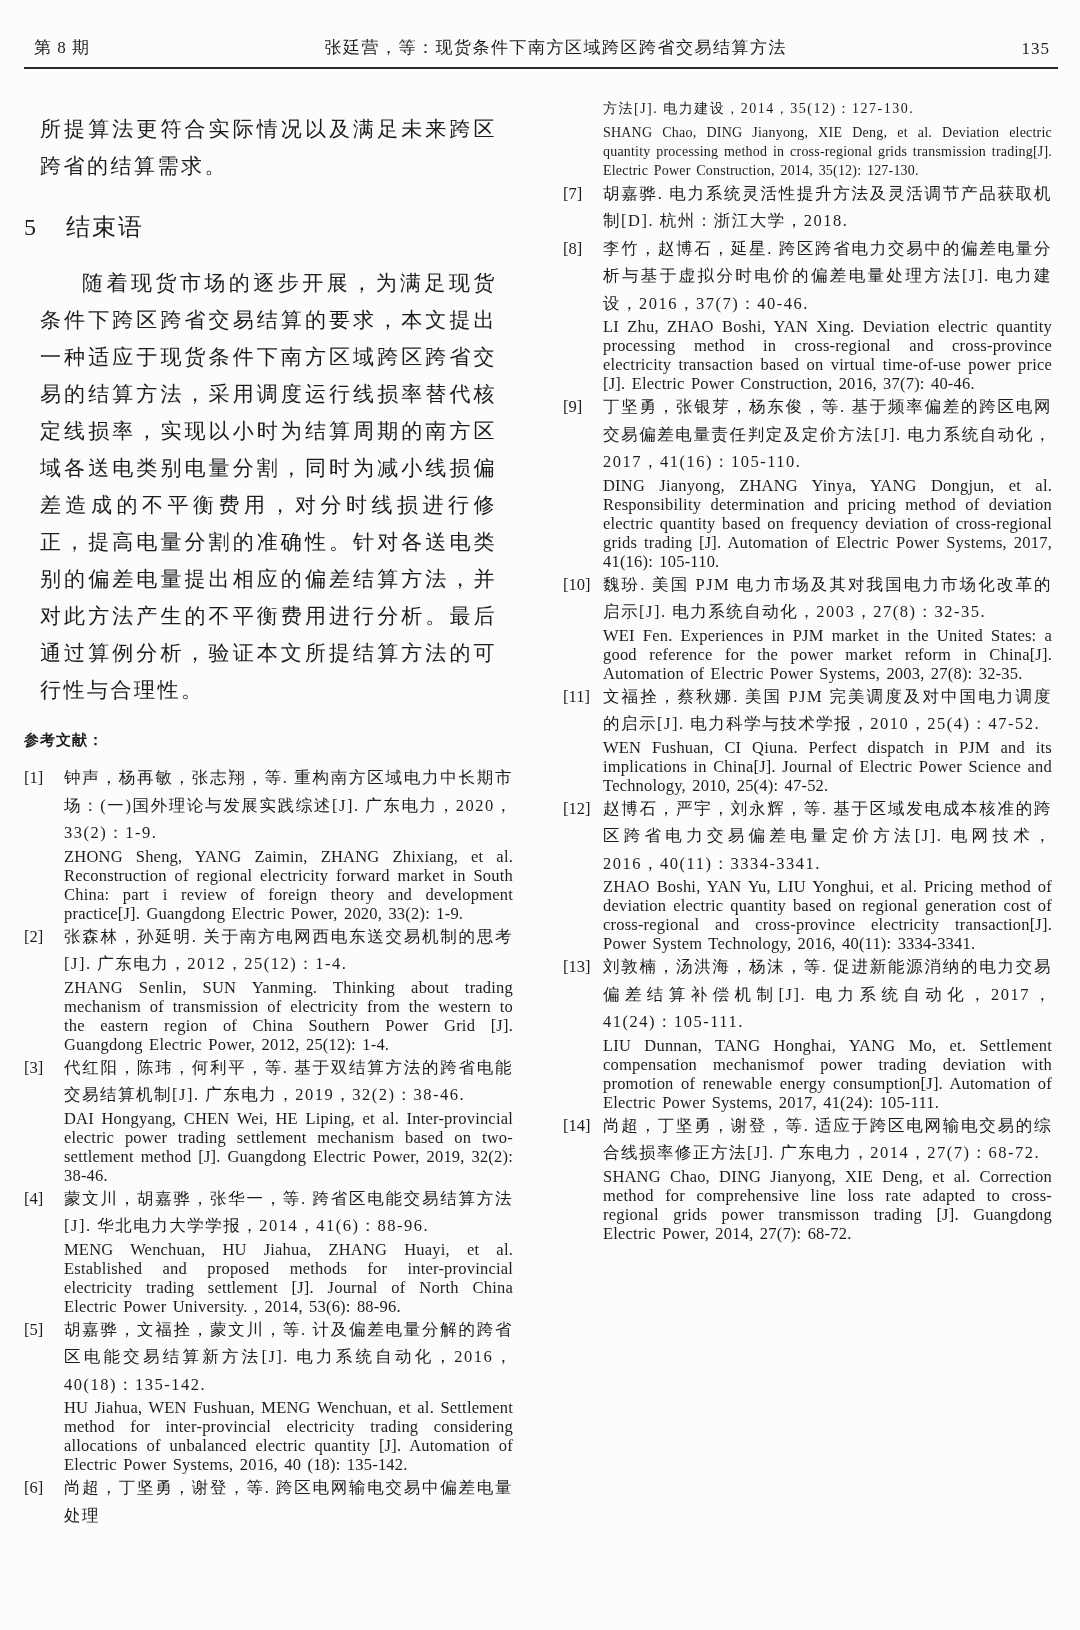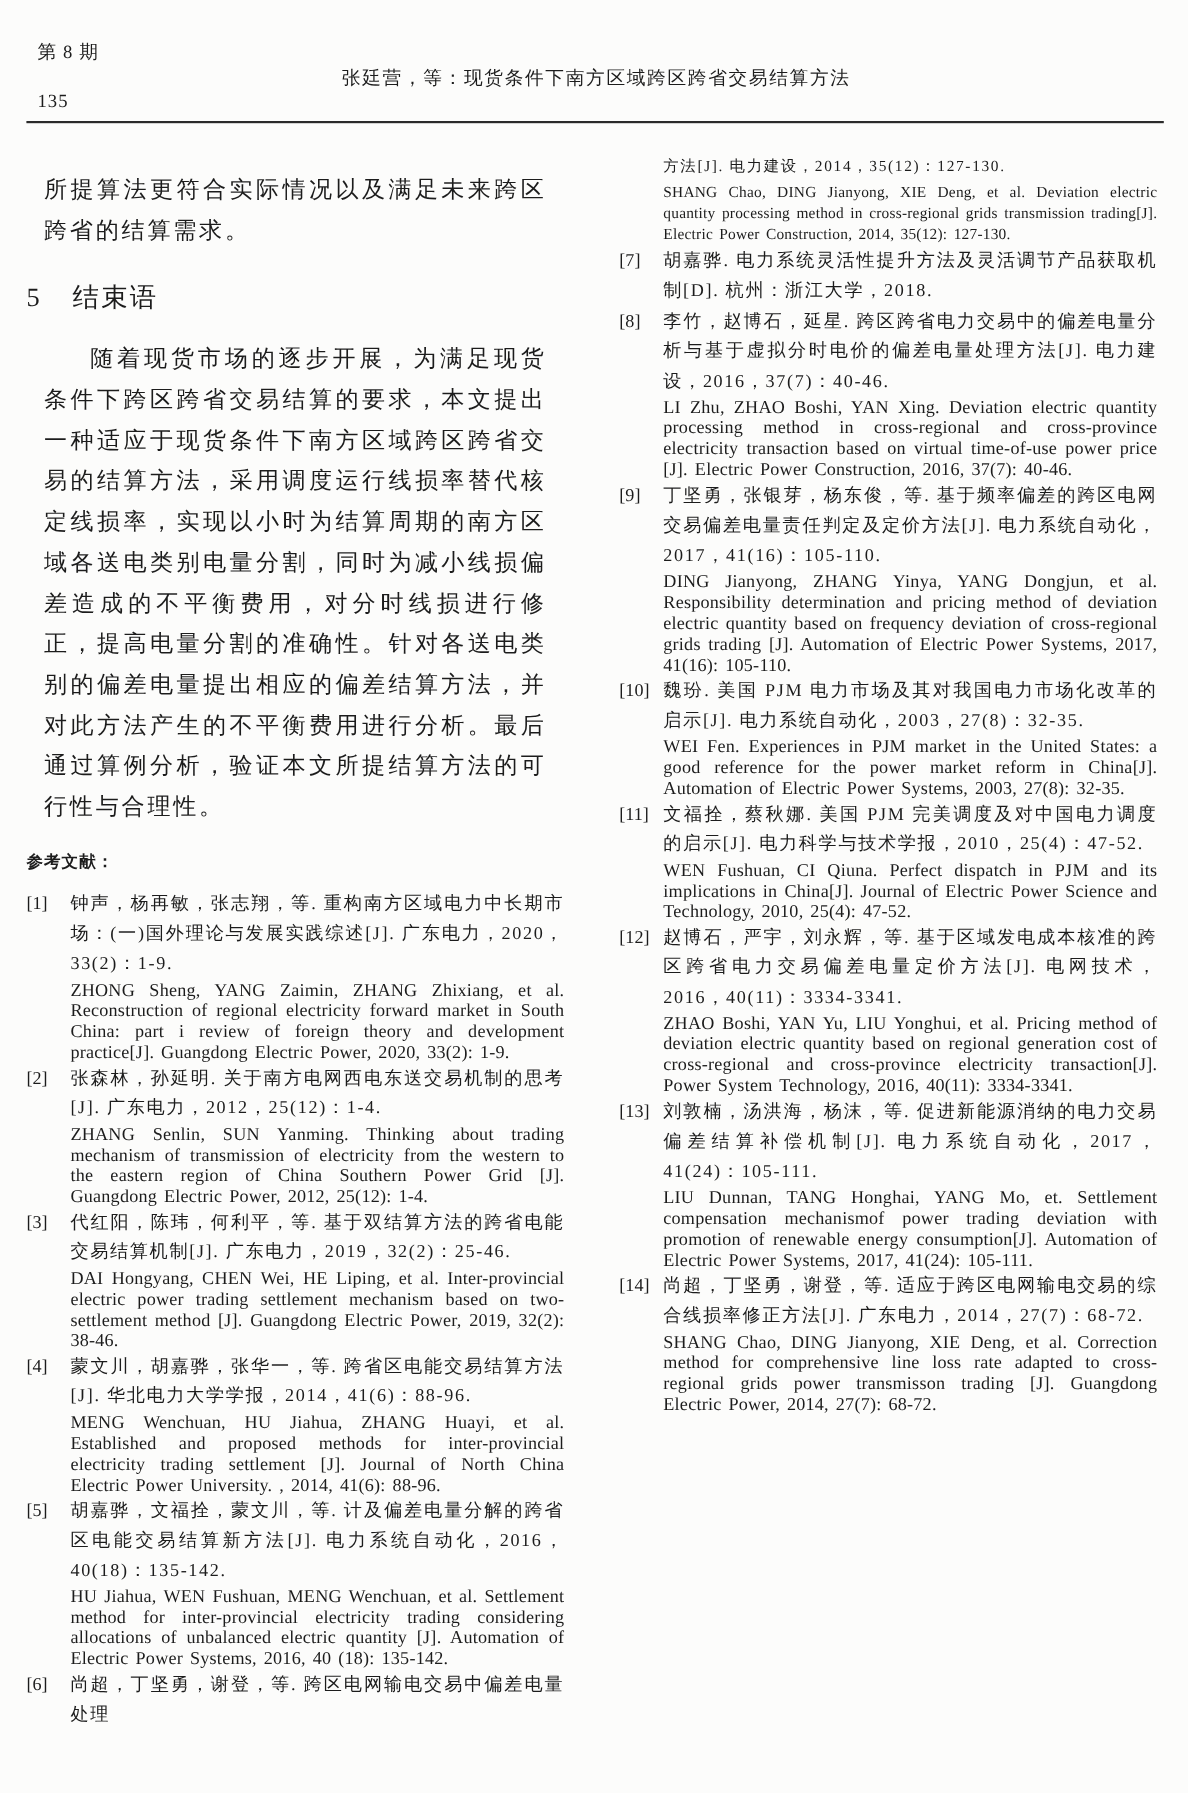--- a/index.html
+++ b/index.html
@@ -13,25 +13,25 @@
     height: 1630px;
     background: #fcfcfb;
     color: #1c1c1c;
     font-family: "Liberation Serif", "DejaVu Serif", serif;
     overflow: hidden;
     box-sizing: border-box;
   }
   
   .page-header {
     display: flex;
+    align-items: flex-end;
     justify-content: space-between;
     padding: 36px 30px 8px 34px;
     font-size: 17px;
     letter-spacing: 1px;
-    flex-direction: column;
   }
   .page-header .running-title {
     flex: 1;
     text-align: center;
     letter-spacing: 1.5px;
     font-family: Liberation Serif, serif;
   }
   .header-rule {
     border: 0;
     border-top: 2.5px solid #2a2a2a;
@@ -137,30 +137,30 @@
     <span class="ref-num">[2]</span>
     <div class="ref-body">
       <div class="ref-zh">张森林，孙延明. 关于南方电网西电东送交易机制的思考[J]. 广东电力，2012，25(12)：1-4.</div>
       <div class="ref-en">ZHANG Senlin, SUN Yanming. Thinking about trading mechanism of transmission of electricity from the western to the eastern region of China Southern Power Grid [J]. Guangdong Electric Power, 2012, 25(12): 1-4.</div>
     </div>
   </div>
 
   <div class="ref">
     <span class="ref-num">[3]</span>
     <div class="ref-body">
-      <div class="ref-zh">代红阳，陈玮，何利平，等. 基于双结算方法的跨省电能交易结算机制[J]. 广东电力，2019，32(2)：25-46.</div>
+      <div class="ref-zh">代红阳，陈玮，何利平，等. 基于双结算方法的跨省电能交易结算机制[J]. 广东电力，2019，32(2)：38-46.</div>
       <div class="ref-en">DAI Hongyang, CHEN Wei, HE Liping, et al. Inter-provincial electric power trading settlement mechanism based on two-settlement method [J]. Guangdong Electric Power, 2019, 32(2): 38-46.</div>
     </div>
   </div>
 
   <div class="ref">
     <span class="ref-num">[4]</span>
     <div class="ref-body">
       <div class="ref-zh">蒙文川，胡嘉骅，张华一，等. 跨省区电能交易结算方法[J]. 华北电力大学学报，2014，41(6)：88-96.</div>
-      <div class="ref-en">MENG Wenchuan, HU Jiahua, ZHANG Huayi, et al. Established and proposed methods for inter-provincial electricity trading settlement [J]. Journal of North China Electric Power University. , 2014, 41(6): 88-96.</div>
+      <div class="ref-en">MENG Wenchuan, HU Jiahua, ZHANG Huayi, et al. Established and proposed methods for inter-provincial electricity trading settlement [J]. Journal of North China Electric Power University. , 2014, 53(6): 88-96.</div>
     </div>
   </div>
 
   <div class="ref">
     <span class="ref-num">[5]</span>
     <div class="ref-body">
       <div class="ref-zh">胡嘉骅，文福拴，蒙文川，等. 计及偏差电量分解的跨省区电能交易结算新方法[J]. 电力系统自动化，2016，40(18)：135-142.</div>
       <div class="ref-en">HU Jiahua, WEN Fushuan, MENG Wenchuan, et al. Settlement method for inter-provincial electricity trading considering allocations of unbalanced electric quantity [J]. Automation of Electric Power Systems, 2016, 40 (18): 135-142.</div>
     </div>
   </div>

